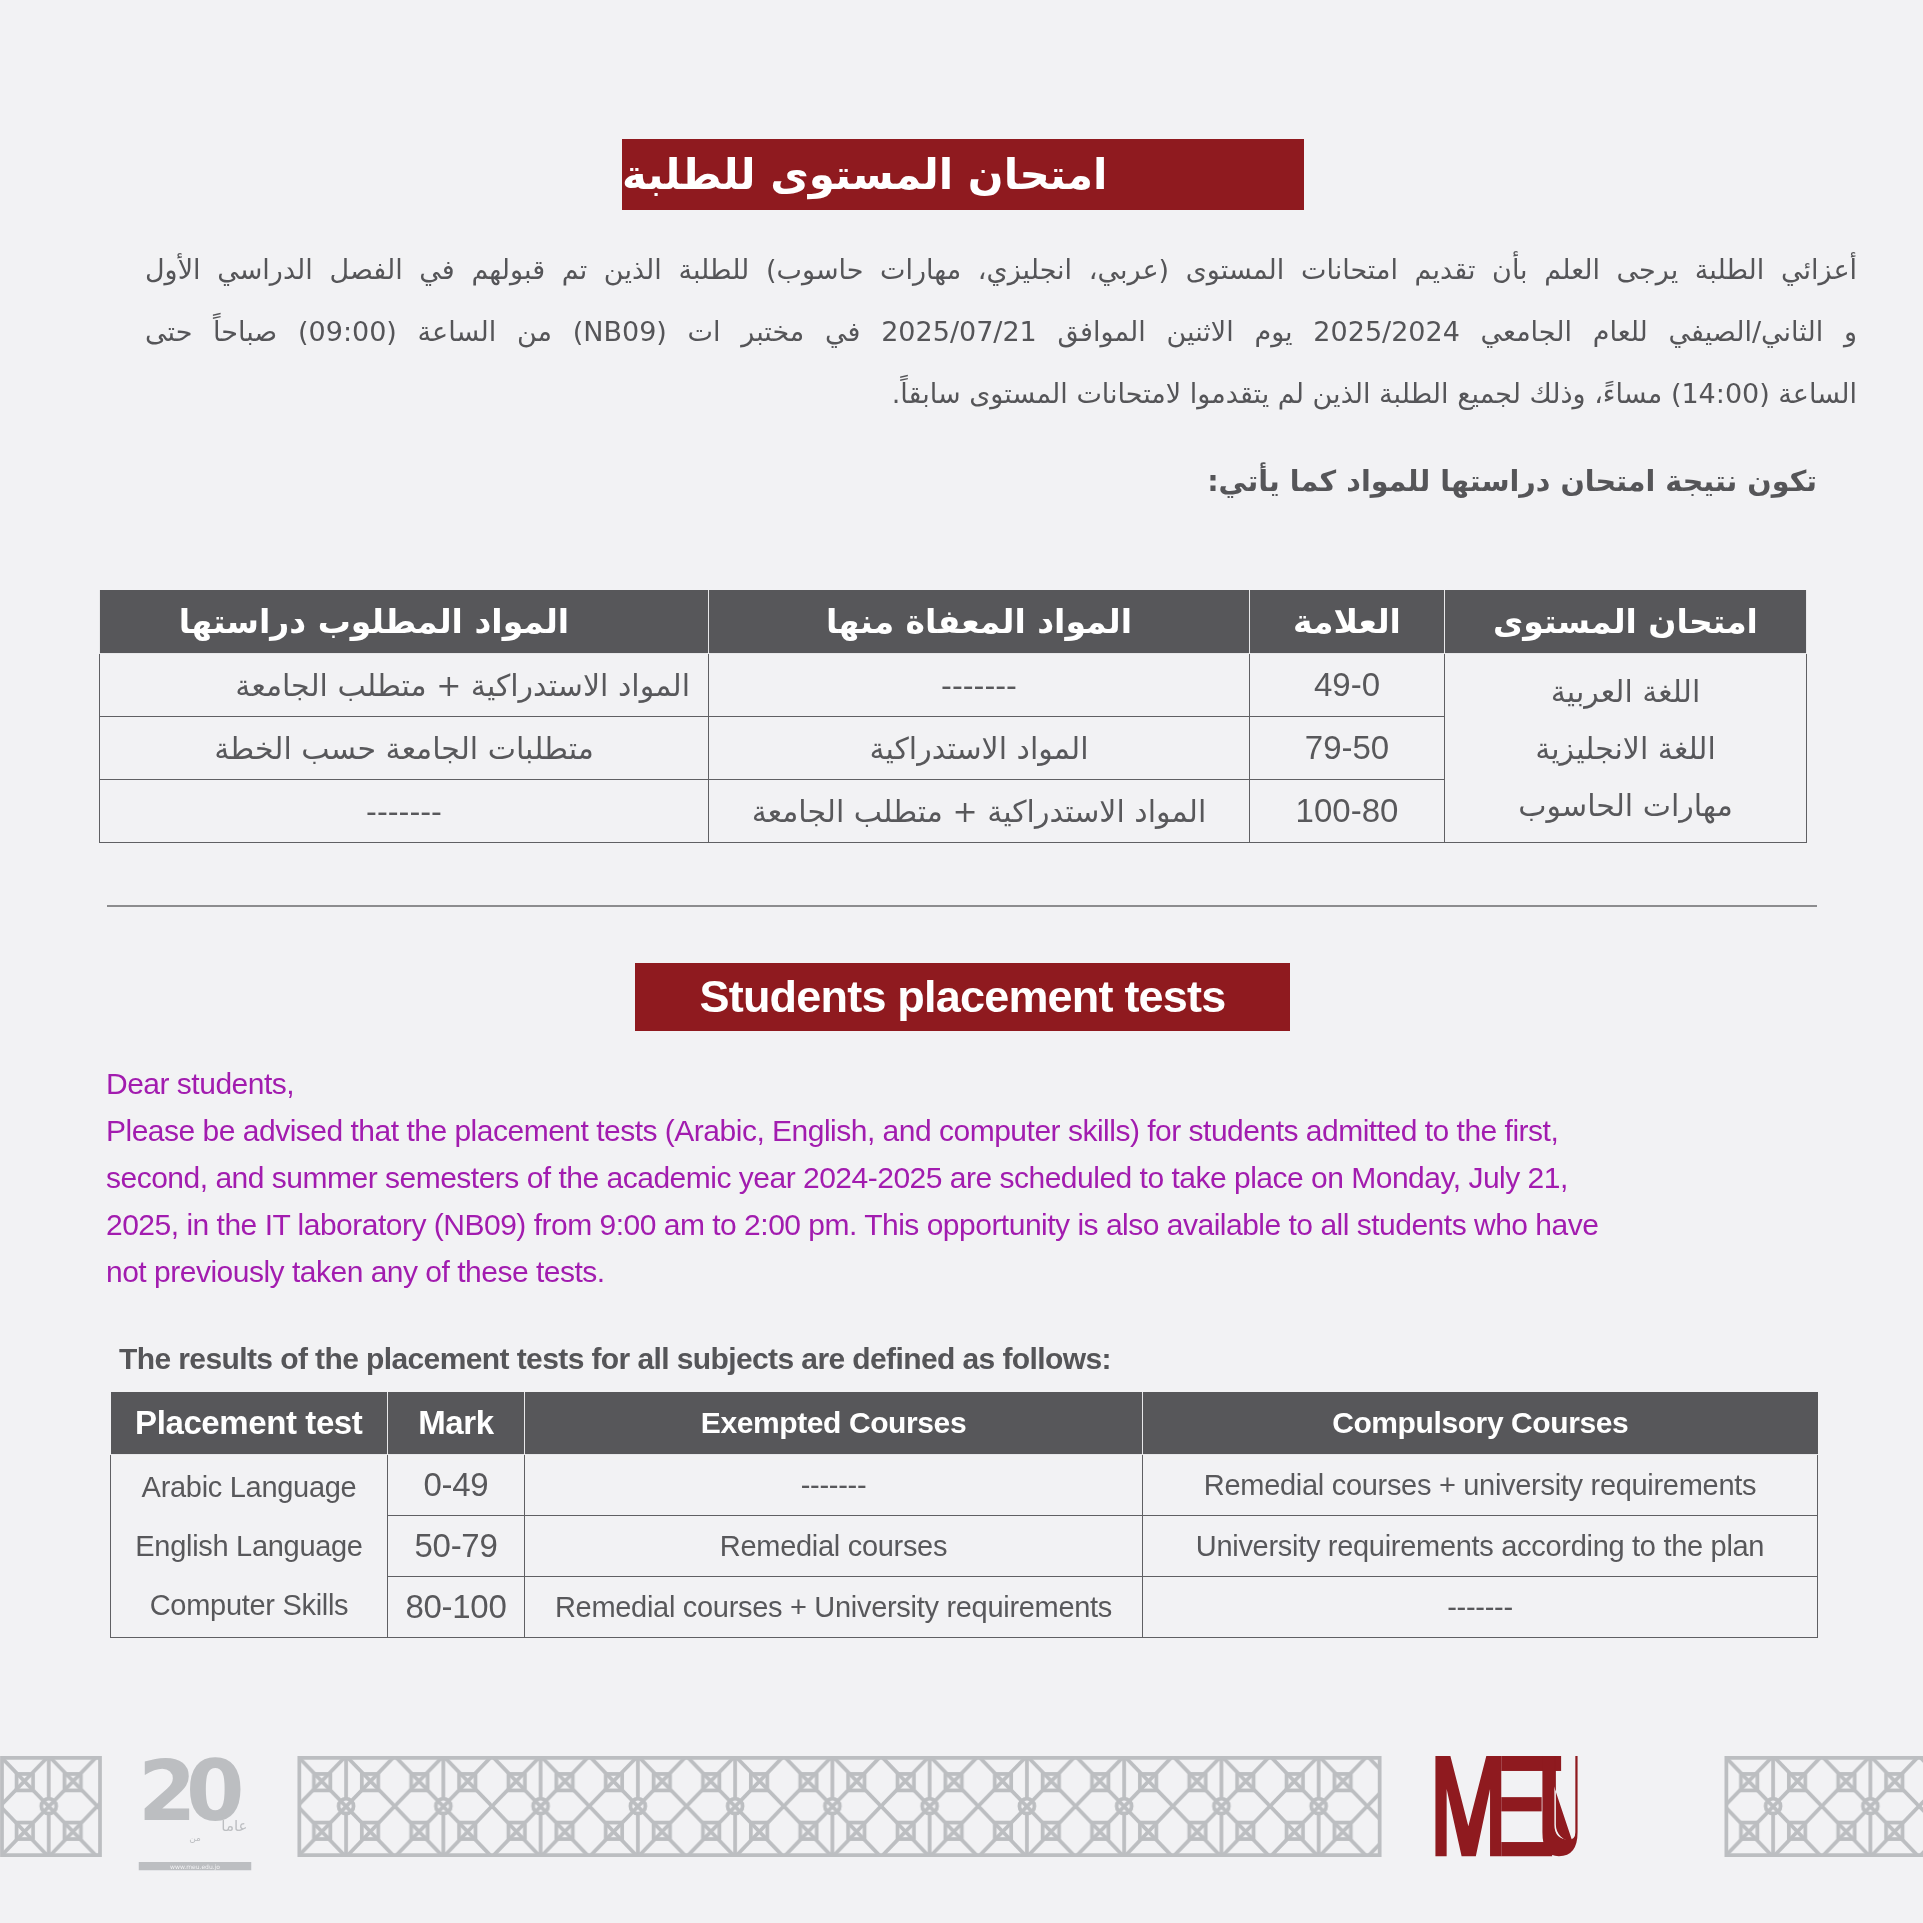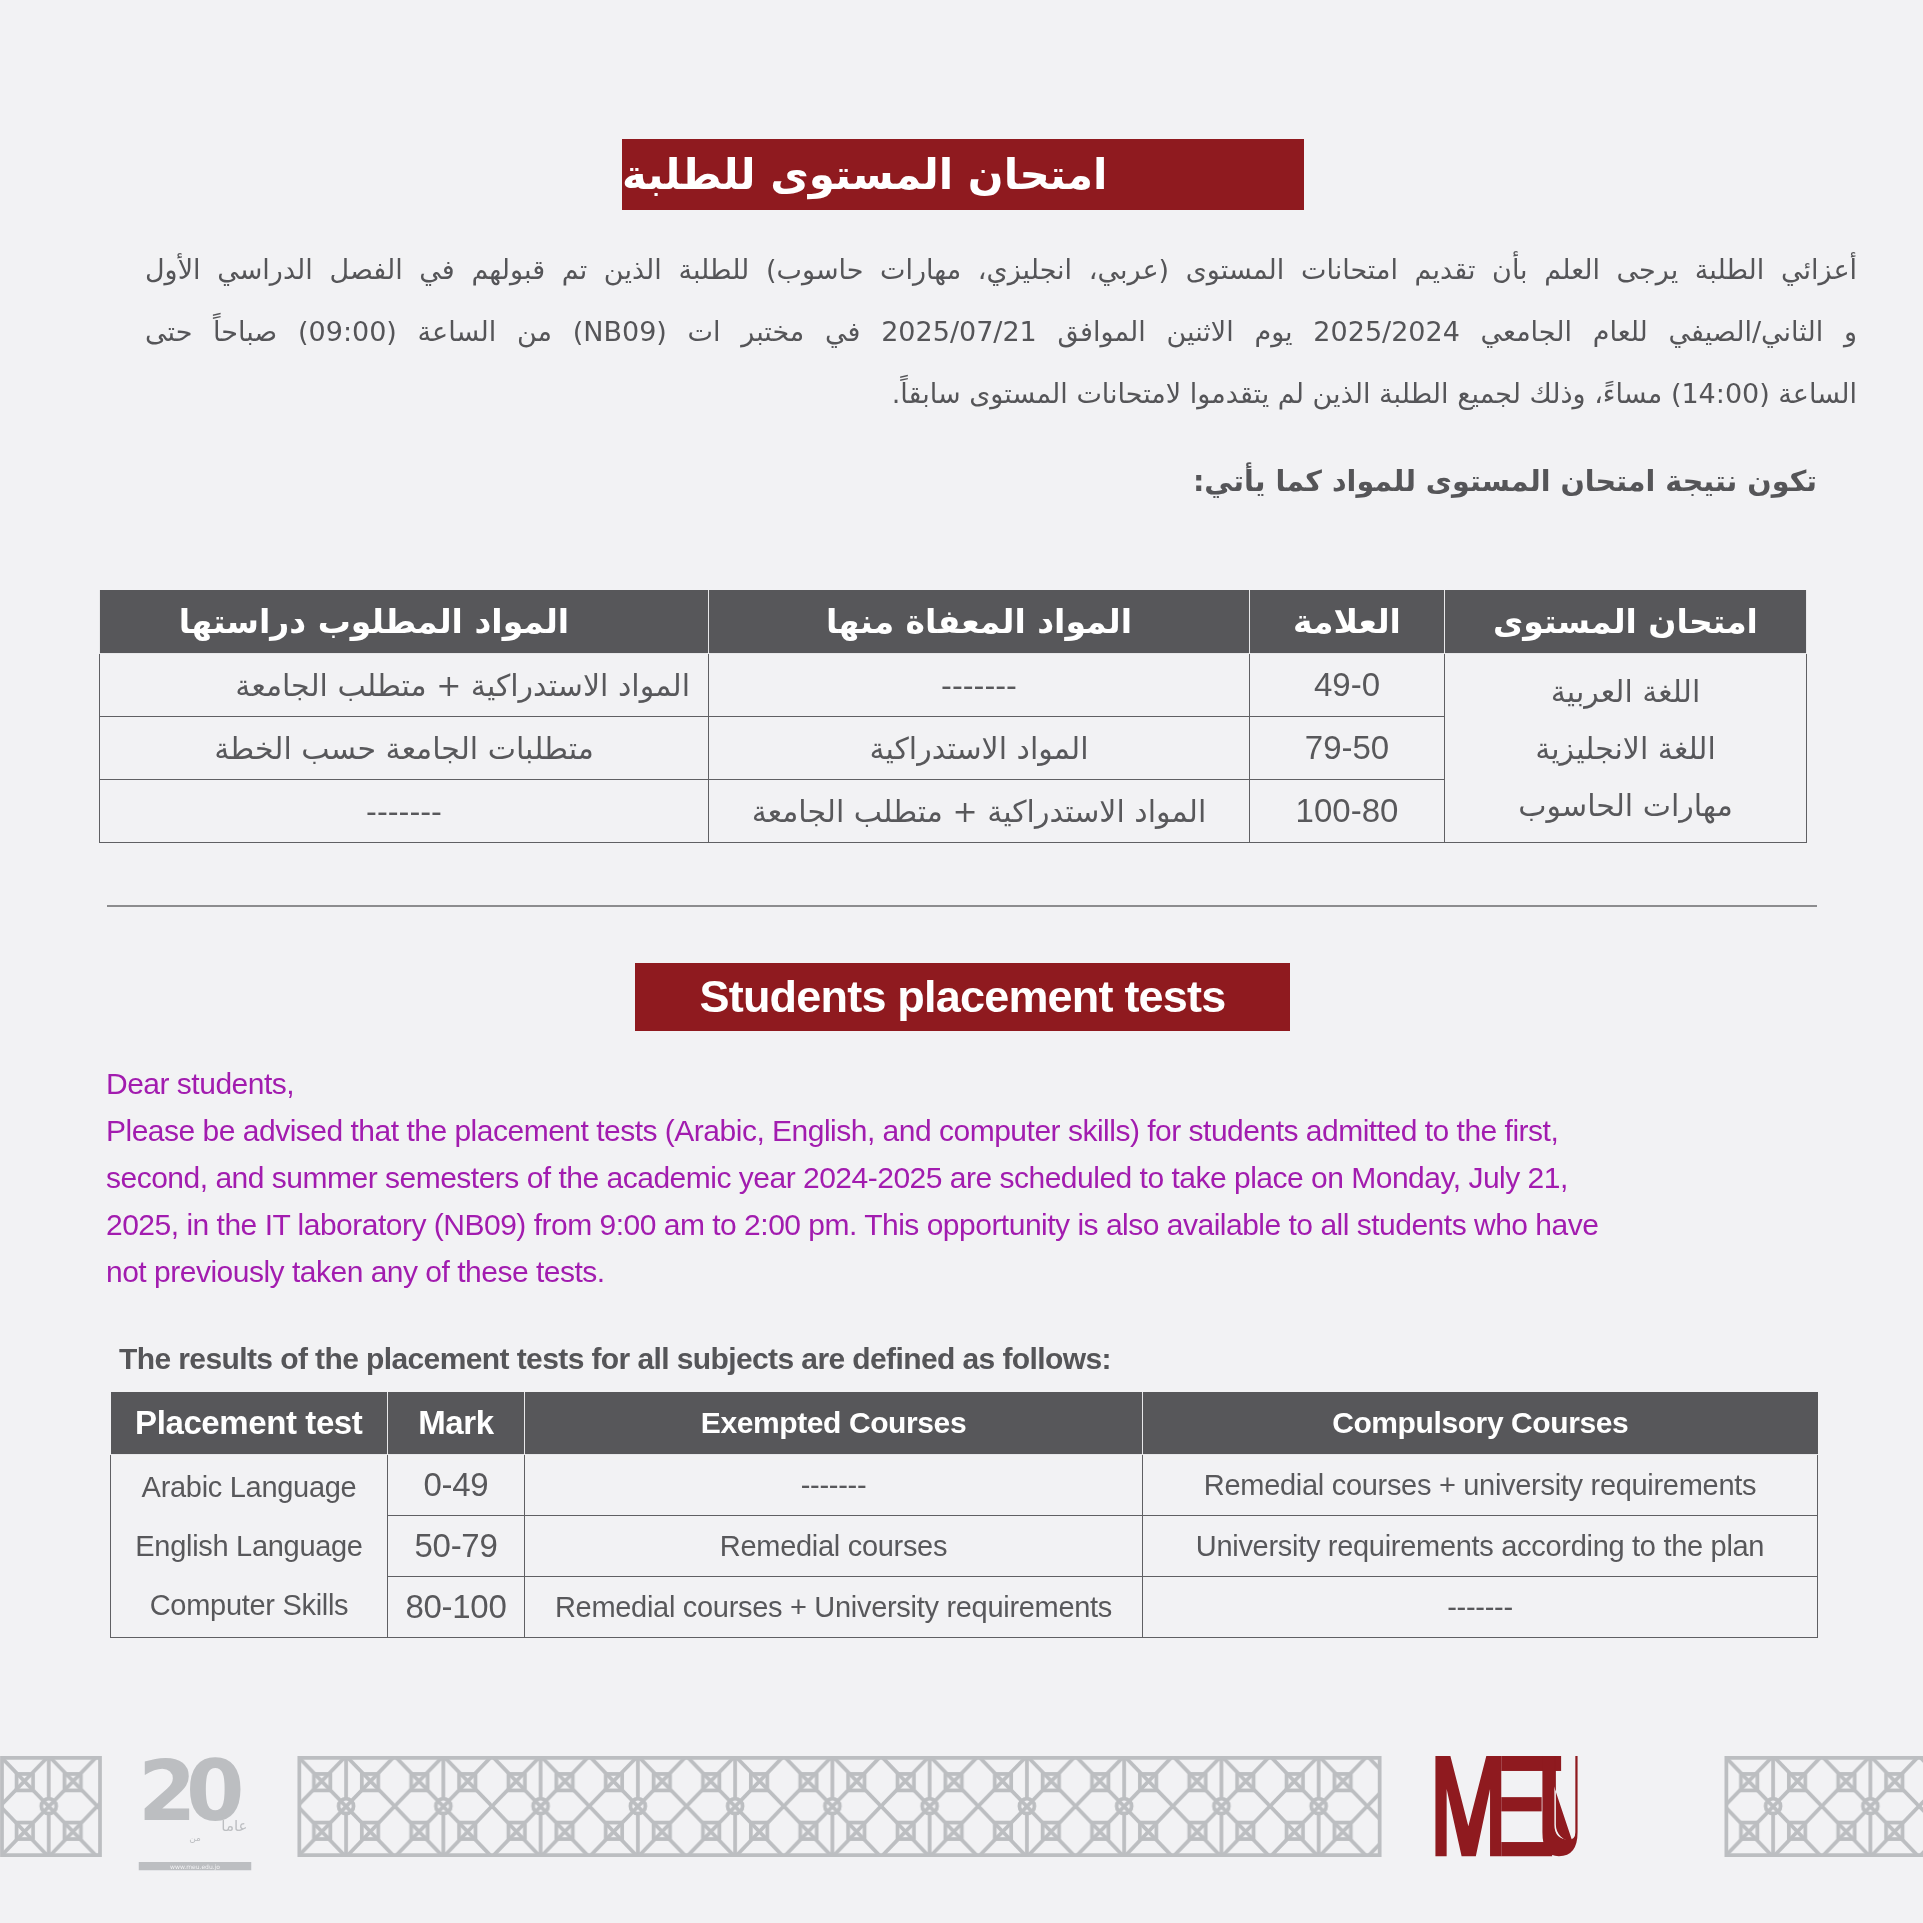--- a/index.html
+++ b/index.html
@@ -65,21 +65,21 @@
 <div id="ar-title" class="abs title-box">
   <span>امتحان المستوى للطلبة</span>
 </div>
 
 <div class="abs ar-para">
   <div>أعزائي الطلبة يرجى العلم بأن تقديم امتحانات المستوى (عربي، انجليزي، مهارات حاسوب) للطلبة الذين تم قبولهم في الفصل الدراسي الأول</div>
   <div>و الثاني/الصيفي للعام الجامعي 2025/2024 يوم الاثنين الموافق 2025/07/21 في مختبر ات (NB09) من الساعة (09:00) صباحاً حتى</div>
   <div class="last">الساعة (14:00) مساءً، وذلك لجميع الطلبة الذين لم يتقدموا لامتحانات المستوى سابقاً.</div>
 </div>
 
-<div class="abs ar-sub">تكون نتيجة امتحان المستوى للمواد كما يأتي:</div>
+<div class="abs ar-sub">تكون نتيجة امتحان دراستها للمواد كما يأتي:</div>
 
 <table id="ar-table">
   <colgroup>
       <col style="width:362px">
       <col style="width:195px">
       <col style="width:541px">
       <col style="width:609px">
     </colgroup>
   <thead>
     <tr>

